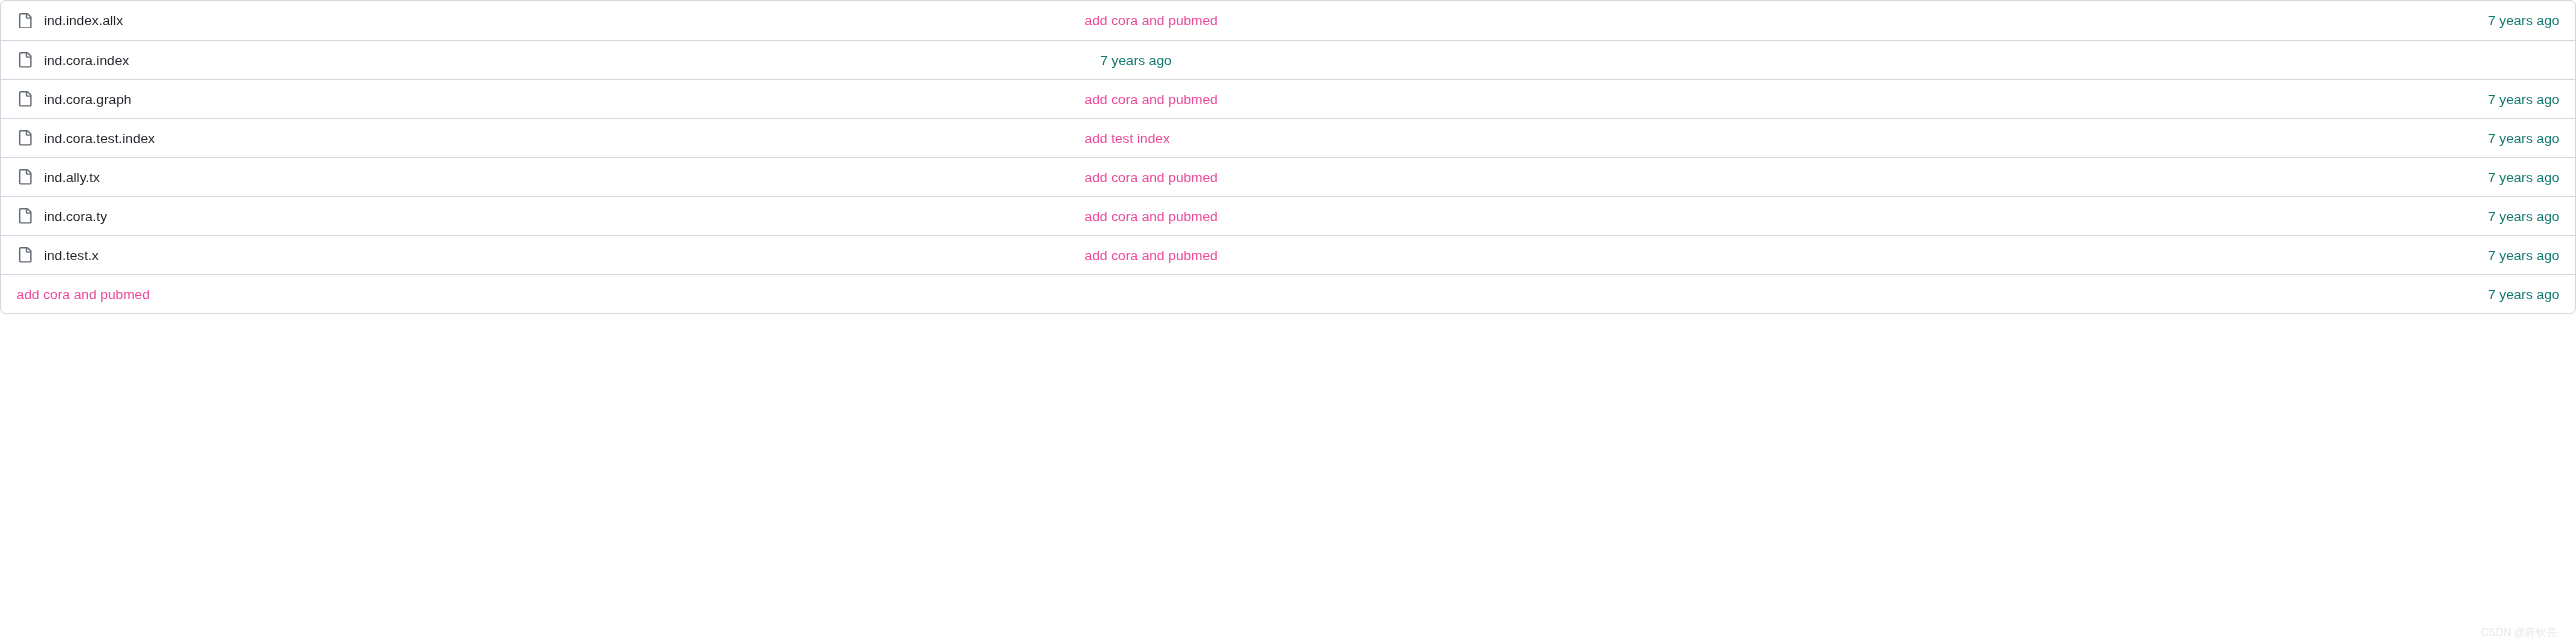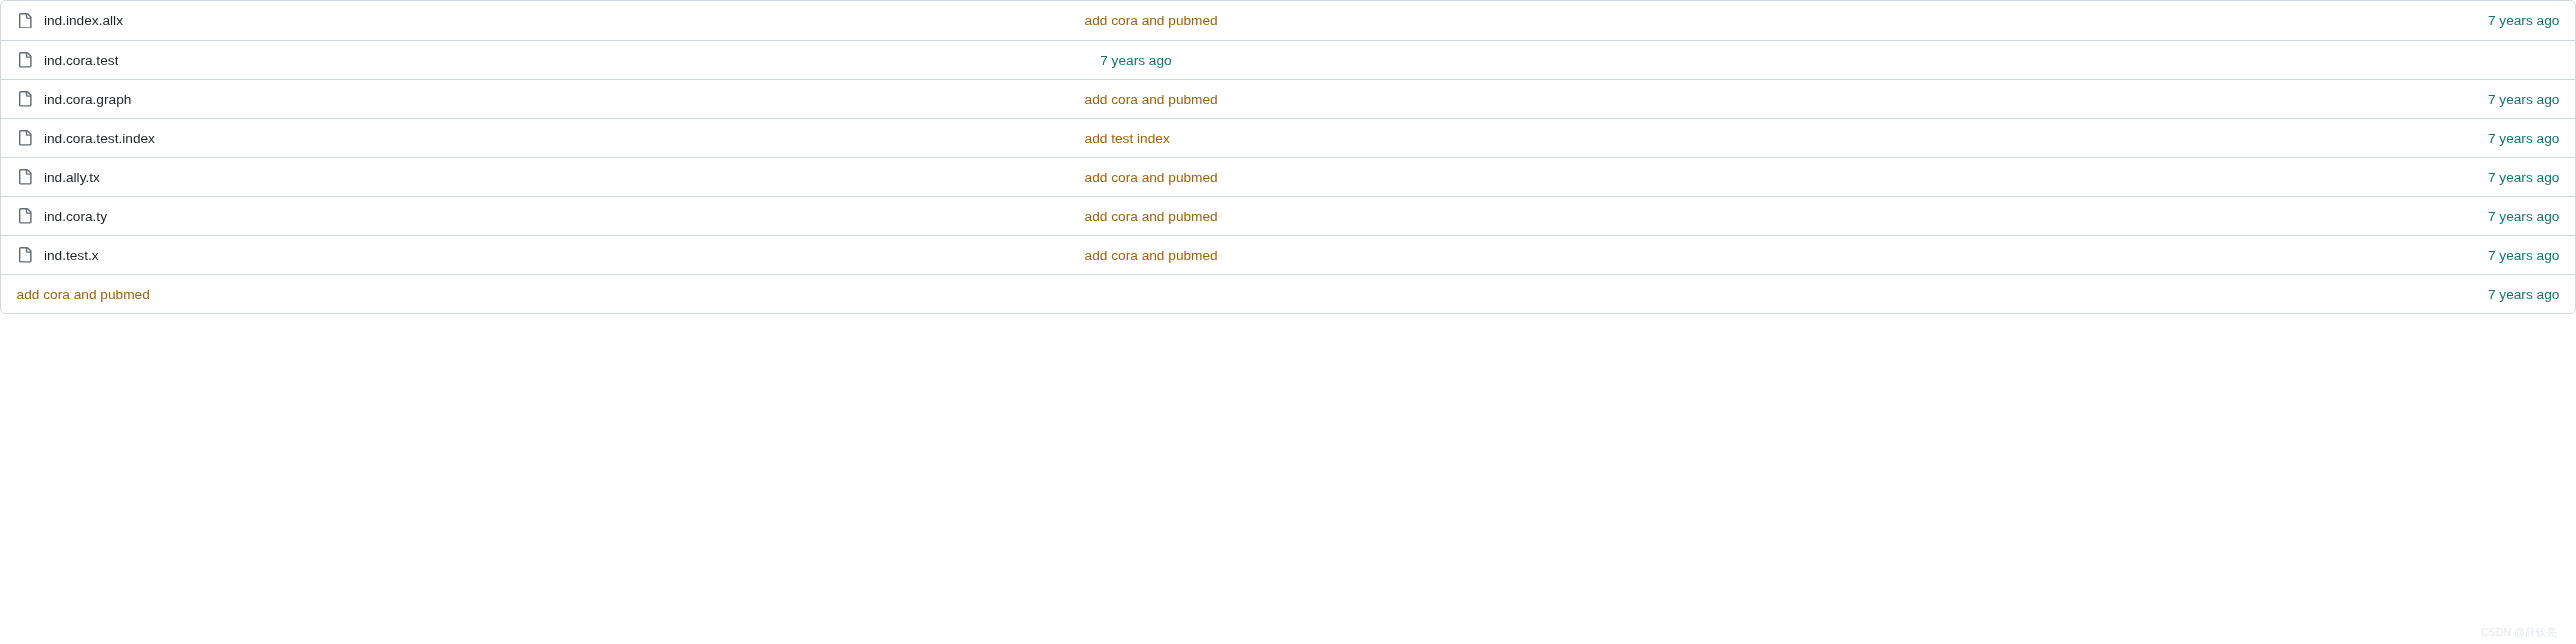--- a/index.html
+++ b/index.html
@@ -43,21 +43,21 @@
     }
     .file-name {
       color: #1f2328;
       font-size: 13.7px;
       white-space: nowrap;
       overflow: hidden;
       text-overflow: ellipsis;
     }
     .commit-message {
       flex: 1 1 auto;
-      color: #a16207;
+      color: #ec4899;
       font-size: 13.7px;
       white-space: nowrap;
       overflow: hidden;
       text-overflow: ellipsis;
     }
     .commit-age {
       flex: 0 0 auto;
       color: #0f766e;
       font-size: 13.7px;
       text-align: right;
@@ -91,21 +91,21 @@
     <span class="commit-age">7 years ago</span>
   </div>
 
   <div class="file-row">
     <div class="file-name-cell">
       <span class="file-icon">
         <svg width="15.6" height="15.6" viewBox="0 0 16 16" fill="currentColor">
             <path d="M2 1.75C2 .784 2.784 0 3.75 0h6.586c.464 0 .909.184 1.237.513l2.914 2.914c.329.328.513.773.513 1.237v9.586A1.75 1.75 0 0 1 13.25 16h-9.5A1.75 1.75 0 0 1 2 14.25Zm1.75-.25a.25.25 0 0 0-.25.25v12.5c0 .138.112.25.25.25h9.5a.25.25 0 0 0 .25-.25V6h-2.75A1.75 1.75 0 0 1 9 4.25V1.5Zm6.75.062V4.25c0 .138.112.25.25.25h2.688l-.011-.013-2.914-2.914-.013-.011Z"></path>
           </svg>
       </span>
-      <span class="file-name">ind.cora.test</span>
+      <span class="file-name">ind.cora.index</span>
     </div>
     <span class="commit-age">7 years ago</span>
   </div>
 
   <div class="file-row">
     <div class="file-name-cell">
       <span class="file-icon">
         <svg width="15.6" height="15.6" viewBox="0 0 16 16" fill="currentColor">
             <path d="M2 1.75C2 .784 2.784 0 3.75 0h6.586c.464 0 .909.184 1.237.513l2.914 2.914c.329.328.513.773.513 1.237v9.586A1.75 1.75 0 0 1 13.25 16h-9.5A1.75 1.75 0 0 1 2 14.25Zm1.75-.25a.25.25 0 0 0-.25.25v12.5c0 .138.112.25.25.25h9.5a.25.25 0 0 0 .25-.25V6h-2.75A1.75 1.75 0 0 1 9 4.25V1.5Zm6.75.062V4.25c0 .138.112.25.25.25h2.688l-.011-.013-2.914-2.914-.013-.011Z"></path>
           </svg>

